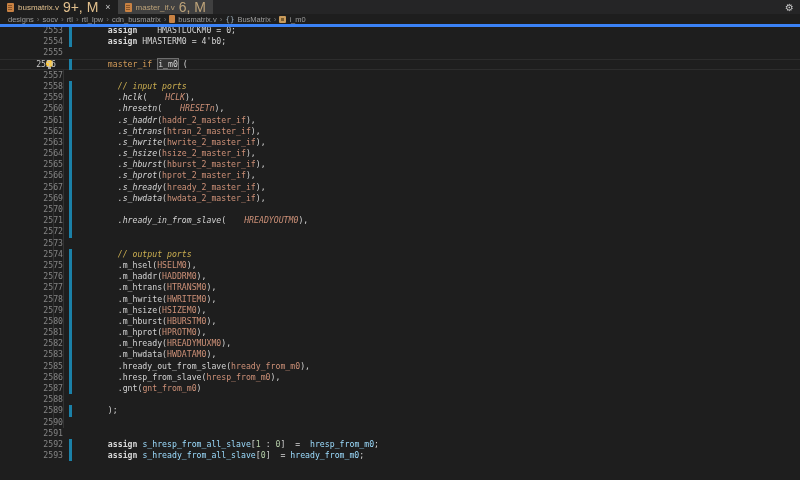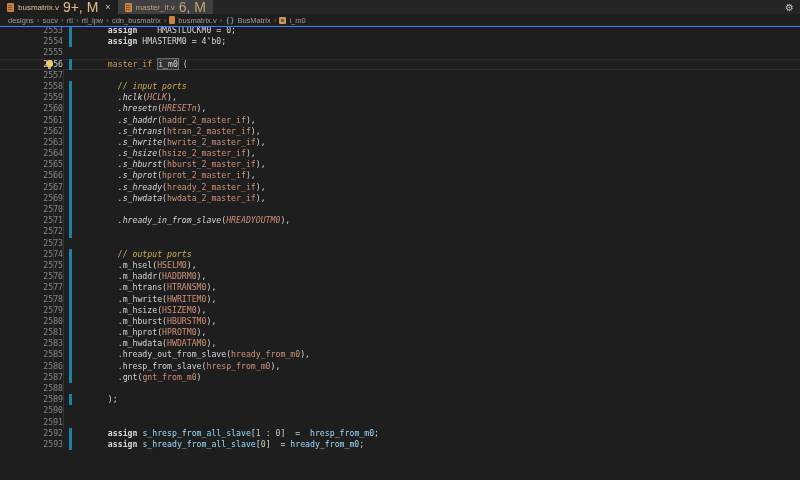--- a/index.html
+++ b/index.html
@@ -14,53 +14,53 @@
   .tab .badge { font-size:14px; }
   .tab .close { color:#c5c5c5; font-size:9px; margin-left:3px; line-height:1; }
   .fileicon { width:7px; height:9px; background:#c98243; border-radius:1px; position:relative; flex:0 0 auto; }
   .fileicon::after { content:""; position:absolute; left:1px; top:2px; width:4px; height:1px;
                      box-shadow:0 2px 0 #8a5526, 0 4px 0 #8a5526; background:#8a5526; }
   .gear { position:absolute; right:6px; top:0; height:14px; display:flex; align-items:center;
           color:#c5c5c5; font-size:10px; font-family:"DejaVu Sans", sans-serif; }
 
   
   .breadcrumbs { height:13px; background:#1e1e1e; display:flex; align-items:center;
-                 padding-left:8px; font-size:7.5px; color:#9d9d9d; gap:3px; border-bottom:1px solid #3b82f6; }
+                 padding-left:8px; font-size:7.5px; color:#9d9d9d; gap:3px; border-bottom:3px solid #3b82f6; }
   .crumb { display:flex; align-items:center; gap:3px; }
   .crumb-sep { color:#6e6e6e; font-size:8px; }
   .braces { color:#9fb0bd; font-family:"DejaVu Sans Mono", monospace; font-size:7.5px; }
   .symicon { width:7px; height:7px; background:#c89a5a; border-radius:1px; position:relative; }
   .symicon::after { content:""; position:absolute; left:2px; top:2px; width:3px; height:3px; background:#7a5c2e; }
   .bc-file { width:6px; height:8px; background:#c98243; border-radius:1px; }
 
   
   .editor { position:relative; height:453px; overflow:hidden; background:#1e1e1e; }
   .content { position:relative; margin-top:-2px; }
   .row { display:flex; height:11.2px; position:relative; }
   .row.active { box-shadow: inset 0 1px 0 #2d2d2d, inset 0 -1px 0 #2d2d2d; }
   .lnum { width:38px; text-align:right; padding-right:4px; color:#858585;
           font:8.2px/11.2px "DejaVu Sans Mono", monospace; flex:0 0 auto;margin-left:29px; }
-  .row.active .lnum { color:#c6c6c6; }
+  .row.active .lnum { color:#c6c6c6;text-align:center; }
   .gitbar { width:3px; margin-left:2px; flex:0 0 auto; }
   .gitbar.on { background:#1b81a8; }
   .codeln { font:8.2px/11.2px "DejaVu Sans Mono", monospace; white-space:pre;
             padding-left:26px; color:#d4d4d4; }
   .guide { position:absolute; width:1px; background:#333333; }
   .guide1 { left:53px; top:44.8px; height:358.4px; }
   .guide2 { left:63px; top:44.8px; height:358.4px; }
 
   
   .plain { color:#d4d4d4; }
   .kw    { color:#d8d8d8; font-weight:bold; }
   .type  { color:#d19a58; }
   .cmt   { color:#cbae51; font-style:italic; }
   .porti { color:#d4d4d4; font-style:italic; }
   .port  { color:#d4d4d4; }
   .arg   { color:#ce9178; }
-  .argi  { color:#ce9178; font-style:italic; }
+  .argi  { color:#ce9178; font-style:italic;margin-left:18px; }
   .mac   { color:#569cd6; font-weight:bold; }
   .num   { color:#b5cea8; }
   .var   { color:#9cdcfe; }
   .wordbox { color:#d4d4d4; background:rgba(92,92,92,.35); box-shadow:0 0 0 1px #6e6e6e; }
   .cursor { display:inline-block; width:0; height:9px; border-left:1px solid #eaeaea;
             vertical-align:-1px; }
 
   
   .bulb { position:absolute; left:45px; width:9px; height:10px; }
   .bulb::before { content:""; position:absolute; left:1px; top:0; width:7px; height:7px;
@@ -260,20 +260,25 @@
         <div class="lnum">2580</div>
         <div class="gitbar on"></div>
         <pre class="codeln"><span class="plain">    </span><span class="port">.m_hburst</span><span class="plain">(</span><span class="arg">HBURSTM0</span><span class="plain">),</span></pre>
       </div>
       <div class="row">
         <div class="lnum">2581</div>
         <div class="gitbar on"></div>
         <pre class="codeln"><span class="plain">    </span><span class="port">.m_hprot</span><span class="plain">(</span><span class="arg">HPROTM0</span><span class="plain">),</span></pre>
       </div>
       <div class="row">
+        <div class="lnum">2582</div>
+        <div class="gitbar on"></div>
+        <pre class="codeln"><span class="plain">    </span><span class="port">.m_hready</span><span class="plain">(</span><span class="arg">HREADYMUXM0</span><span class="plain">),</span></pre>
+      </div>
+      <div class="row">
         <div class="lnum">2583</div>
         <div class="gitbar on"></div>
         <pre class="codeln"><span class="plain">    </span><span class="port">.m_hwdata</span><span class="plain">(</span><span class="arg">HWDATAM0</span><span class="plain">),</span></pre>
       </div>
       <div class="row">
         <div class="lnum">2585</div>
         <div class="gitbar on"></div>
         <pre class="codeln"><span class="plain">    </span><span class="port">.hready_out_from_slave</span><span class="plain">(</span><span class="arg">hready_from_m0</span><span class="plain">),</span></pre>
       </div>
       <div class="row">

